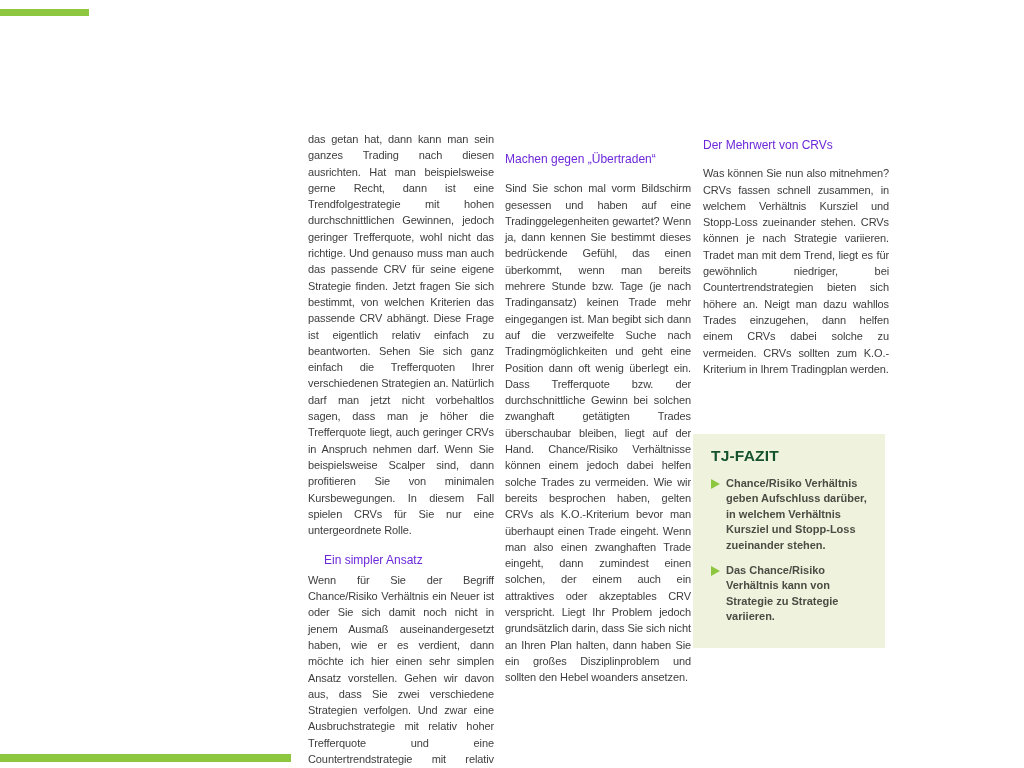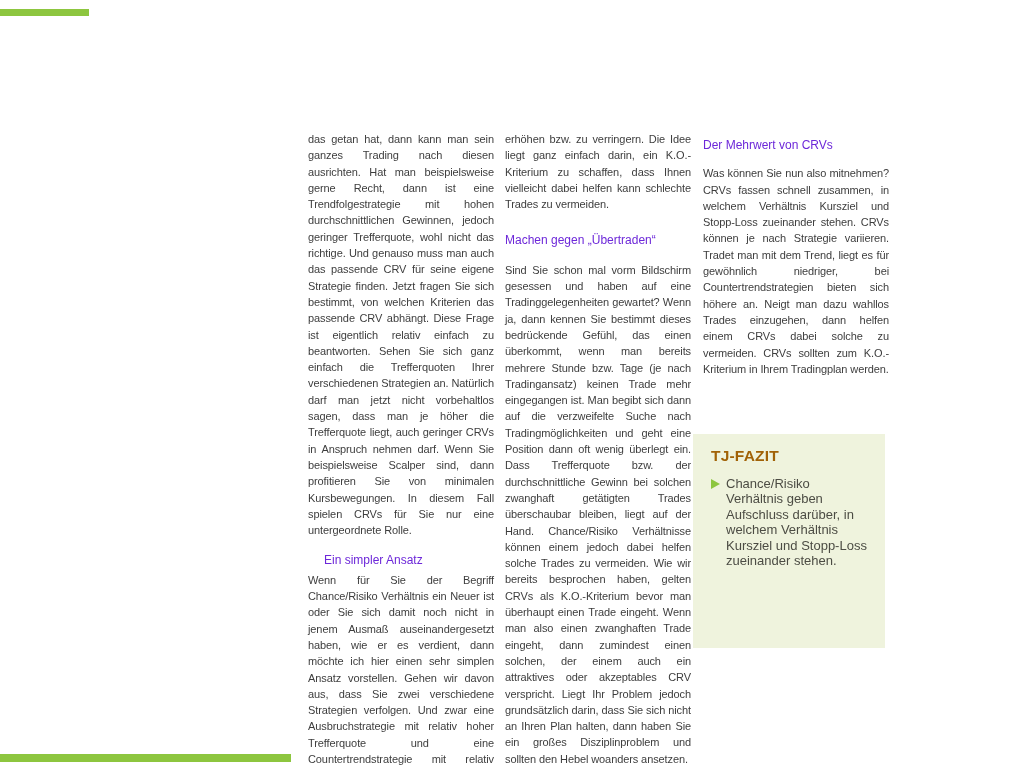--- a/index.html
+++ b/index.html
@@ -48,73 +48,76 @@
     position: absolute;
     left: 693px;
     top: 434px;
     width: 192px;
     height: 214px;
     background: #eff3dd;
     box-sizing: border-box;
     padding: 13px 15px 10px 18px;
   }
   .fazit-title {
-    color: #a16207;
+    color: #14532d;
     font-size: 15.5px;
     font-weight: 700;
     letter-spacing: 0.2px;
     margin: 0 0 11px 0;
   }
   .fazit-item {
     display: flex;
     align-items: flex-start;
     margin: 0 0 10px 0;
   }
   .tri-icon {
     flex: 0 0 auto;
     width: 0; height: 0;
     margin: 3px 6px 0 0;
     border-top: 5px solid transparent;
     border-bottom: 5px solid transparent;
     border-left: 9px solid #8dc63f;
   }
   .fazit-item .txt {
     color: #4c4c44;
-    font-size: 13px;
-    font-weight: 400;
+    font-size: 11px;
+    font-weight: 700;
     line-height: 15.4px;
     text-align: left;
   }
 </style>
 </head>
 <body>
 
 <div class="page">
 
   <div class="accent-bar top"></div>
   <div class="accent-bar bottom"></div>
 
   <div class="col col-1">
     <p>das getan hat, dann kann man sein ganzes Trading nach diesen ausrichten. Hat man beispielsweise gerne Recht, dann ist eine Trendfolgestrategie mit hohen durchschnittlichen Gewinnen, jedoch geringer Trefferquote, wohl nicht das richtige. Und genauso muss man auch das passende CRV für seine eigene Strategie finden. Jetzt fragen Sie sich bestimmt, von welchen Kriterien das passende CRV abhängt. Diese Frage ist eigentlich relativ einfach zu beantworten. Sehen Sie sich ganz einfach die Trefferquoten Ihrer verschiedenen Strategien an. Natürlich darf man jetzt nicht vorbehaltlos sagen, dass man je höher die Trefferquote liegt, auch geringer CRVs in Anspruch nehmen darf. Wenn Sie beispielsweise Scalper sind, dann profitieren Sie von minimalen Kursbewegungen. In diesem Fall spielen CRVs für Sie nur eine untergeordnete Rolle.</p>
     <p class="heading">Ein simpler Ansatz</p>
     <p>Wenn für Sie der Begriff Chance/Risiko Verhältnis ein Neuer ist oder Sie sich damit noch nicht in jenem Ausmaß auseinandergesetzt haben, wie er es verdient, dann möchte ich hier einen sehr simplen Ansatz vorstellen. Gehen wir davon aus, dass Sie zwei verschiedene Strategien verfolgen. Und zwar eine Ausbruchstrategie mit relativ hoher Trefferquote und eine Countertrendstrategie mit relativ geringer Trefferquote. Natürlich sollte es nicht das Ziel sein. das CRV künstlich zu</p>
   </div>
 
   <div class="col col-2">
-    <p>erhöhen bzw. zu verringern. Die Idee liegt ganz einfach darin, ein K.O.-Kriterium zu schaffen, dass Ihnen vielleicht dabei helfen kann schlechte Trades zu vermeiden.</p>
     <p class="heading">Machen gegen „Übertraden“</p>
     <p>Sind Sie schon mal vorm Bildschirm gesessen und haben auf eine Tradinggelegenheiten gewartet? Wenn ja, dann kennen Sie bestimmt dieses bedrückende Gefühl, das einen überkommt, wenn man bereits mehrere Stunde bzw. Tage (je nach Tradingansatz) keinen Trade mehr eingegangen ist. Man begibt sich dann auf die verzweifelte Suche nach Tradingmöglichkeiten und geht eine Position dann oft wenig überlegt ein. Dass Trefferquote bzw. der durchschnittliche Gewinn bei solchen zwanghaft getätigten Trades überschaubar bleiben, liegt auf der Hand. Chance/Risiko Verhältnisse können einem jedoch dabei helfen solche Trades zu vermeiden. Wie wir bereits besprochen haben, gelten CRVs als K.O.-Kriterium bevor man überhaupt einen Trade eingeht. Wenn man also einen zwanghaften Trade eingeht, dann zumindest einen solchen, der einem auch ein attraktives oder akzeptables CRV verspricht. Liegt Ihr Problem jedoch grundsätzlich darin, dass Sie sich nicht an Ihren Plan halten, dann haben Sie ein großes Disziplinproblem und sollten den Hebel woanders ansetzen.</p>
   </div>
 
   <div class="col col-3">
     <p class="heading">Der Mehrwert von CRVs</p>
     <p>Was können Sie nun also mitnehmen? CRVs fassen schnell zusammen, in welchem Verhältnis Kursziel und Stopp-Loss zueinander stehen. CRVs können je nach Strategie variieren. Tradet man mit dem Trend, liegt es für gewöhnlich niedriger, bei Countertrendstrategien bieten sich höhere an. Neigt man dazu wahllos Trades einzugehen, dann helfen einem CRVs dabei solche zu vermeiden. CRVs sollten zum K.O.-Kriterium in Ihrem Tradingplan werden.</p>
   </div>
 
   <div class="fazit-box">
     <div class="fazit-title">TJ-FAZIT</div>
     <div class="fazit-item">
       <span class="tri-icon"></span>
       <span class="txt">Chance/Risiko Verhältnis geben Aufschluss darüber, in welchem Verhältnis Kursziel und Stopp-Loss zueinander stehen.</span>
     </div>
+    <div class="fazit-item">
+      <span class="tri-icon"></span>
+      <span class="txt">Das Chance/Risiko Verhältnis kann von Strategie zu Strategie variieren.</span>
+    </div>
   </div>
 
 </div>
 
 </body></html>

